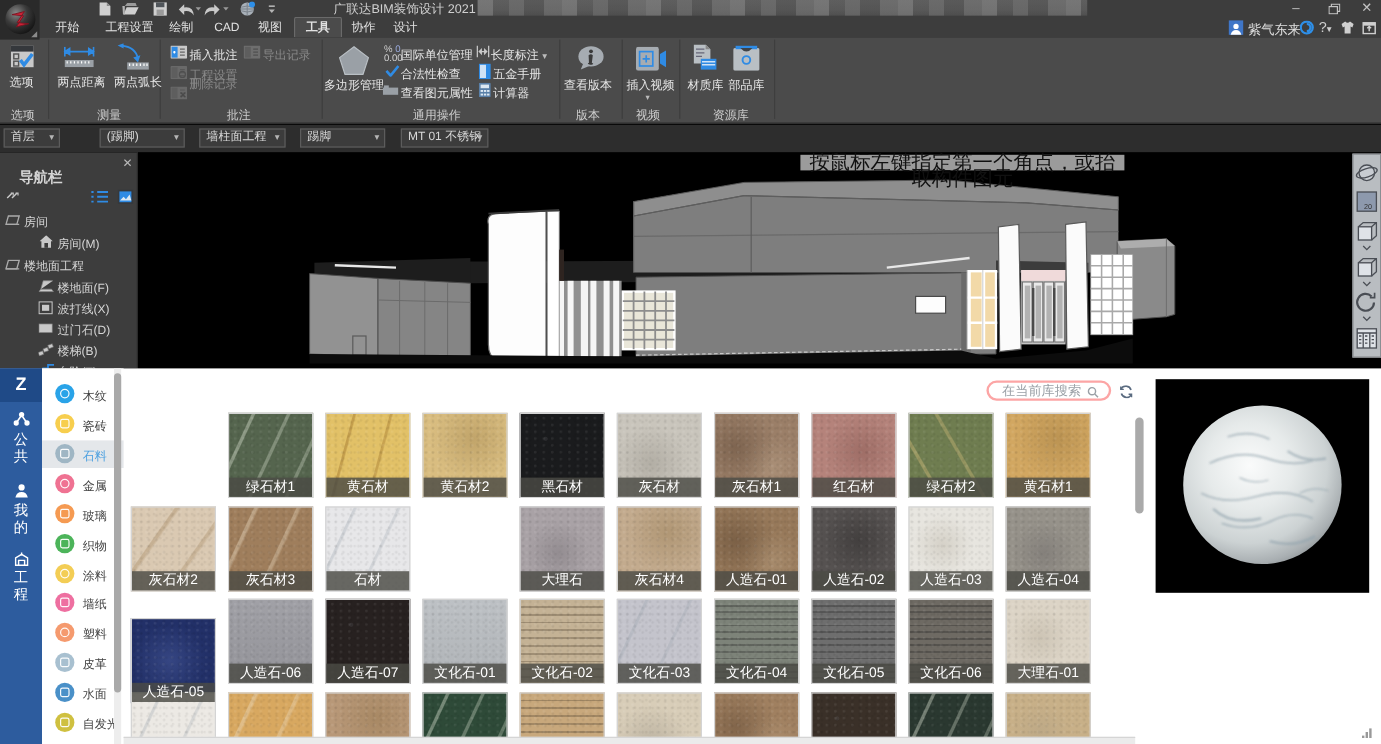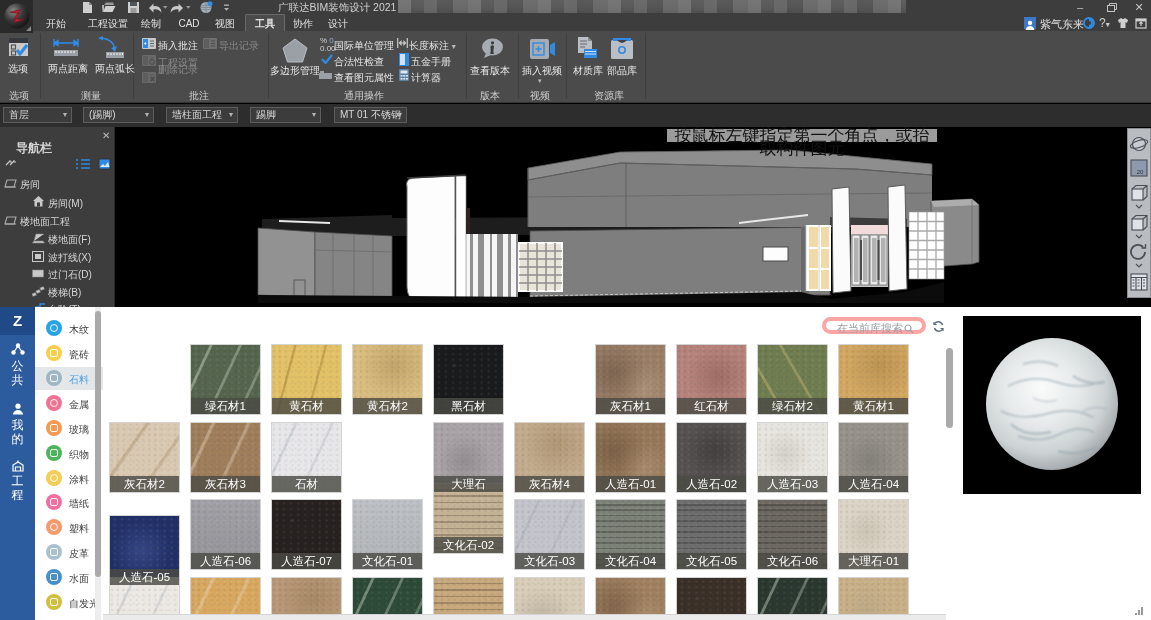--- a/index.html
+++ b/index.html
@@ -59,21 +59,21 @@
 #catsb { left:95px; top:4px; width:6px; height:266px; background:#a9a9a9; border-radius:3px; }
 #cattrack { left:95px; top:0px; width:6px; height:313px; background:#ededed; }
 #gridsb { left:946px; top:41px; width:7px; height:80px; background:#aaa; border-radius:4px; }
 .tile { position:absolute; width:71px; height:71px; border:1px solid #d4d4d4; }
 .tile::before { content:""; position:absolute; left:0; top:0; right:0; bottom:0;
  background: radial-gradient(circle at 25% 30%, rgba(0,0,0,.06) 0 0.8px, rgba(0,0,0,0) 1.5px),
   radial-gradient(circle at 70% 60%, rgba(255,255,255,.07) 0 0.8px, rgba(0,0,0,0) 1.5px),
   radial-gradient(circle at 45% 80%, rgba(0,0,0,.05) 0 0.7px, rgba(0,0,0,0) 1.4px);
  background-size: 6.3px 5.1px, 7.1px 5.7px, 5.3px 6.7px; }
 .tile .lb { z-index:2;  position:absolute; left:0; bottom:0; width:100%; height:16px; background:rgba(75,74,68,0.82); color:#fff; font-size:11.5px; line-height:16px; text-align:center; }
-#search { left:822px; top:10px; width:104px; height:17px; border:4px solid #fca5a5; border-radius:9px; color:#9aa0a6; font-size:11px; line-height:15px; padding-left:11px; }
+#search { left:822px; top:10px; width:104px; height:17px; border:2px solid #fca5a5; border-radius:9px; color:#9aa0a6; font-size:11px; line-height:15px; padding-left:11px; }
 #preview { left:963px; top:9px; width:178px; height:178px; background:#000; }
 </style>
 </head>
 <body>
 
 <div class="abs" id="titlebar"></div>
 <div class="abs" id="menurow"></div>
 
 <div class="abs" id="logo">
 <svg width="28" height="28" viewBox="0 0 28 28">
@@ -282,21 +282,21 @@
  <svg style="position:absolute; left:611px; top:7px;" width="22" height="21" viewBox="0 0 22 21">
   <rect x="0" y="2" width="22" height="19" rx="1.5" fill="#b9bfc4"></rect>
   <rect x="2" y="0" width="18" height="3" fill="#2f8be4"></rect>
   <path d="M6 2 q5 6 10 0" fill="#3f4348"></path>
   <circle cx="11" cy="12" r="3.2" fill="none" stroke="#2f8be4" stroke-width="1.6"></circle>
  </svg>
  <div class="rtext" style="left:607px; top:33px;">部品库</div>
  <div class="glabel" style="left:594px;">资源库</div>
 </div>
 <div class="abs" id="toolrow">
- <div class="dd" style="left:3px; width:69px;">首层<span class="arr">▾</span></div>
+ <div class="dd" style="left:3px; width:47px;">首层<span class="arr">▾</span></div>
  <div class="dd" style="left:83px; width:71px;">(踢脚)<span class="arr">▾</span></div>
  <div class="dd" style="left:166px; width:72px;">墙柱面工程<span class="arr">▾</span></div>
  <div class="dd" style="left:250px; width:71px;">踢脚<span class="arr">▾</span></div>
  <div class="dd" style="left:334px; width:73px;">MT 01 不锈钢<span class="arr">▾</span></div>
 </div>
 
 <div class="abs" id="viewport">
  <svg style="position:absolute; left:0; top:0;" width="1151" height="180" viewBox="0 0 1151 180" id="bldg">
 
   <polygon points="390,91 835,89 835,106 390,109" fill="#1d1d1d"></polygon>
@@ -558,20 +558,23 @@
     </div>
 <div class="tile" style="left:271px; top:37px; background:linear-gradient(105deg, rgba(0,0,0,0) 0 25%, rgba(150,105,35,.4) 26% 27.5%, rgba(0,0,0,0) 29% 60%, rgba(150,105,35,.35) 61% 62.5%, rgba(0,0,0,0) 64%),#e2c167;">
       <div class="lb">黄石材</div>
     </div>
 <div class="tile" style="left:352px; top:37px; background:radial-gradient(circle at 60% 30%, rgba(120,90,40,.25), rgba(0,0,0,0) 55%),#d9bd80;">
       <div class="lb">黄石材2</div>
     </div>
 <div class="tile" style="left:433px; top:37px; background:radial-gradient(circle at 30% 30%, rgba(90,90,95,.25) 0 2%, rgba(0,0,0,0) 3%),#1a1b1d;">
       <div class="lb">黑石材</div>
     </div>
+<div class="tile" style="left:514px; top:37px; background:radial-gradient(circle at 40% 60%, rgba(120,115,105,.28), rgba(0,0,0,0) 55%),#c9c5bc;">
+      <div class="lb">灰石材</div>
+    </div>
 <div class="tile" style="left:595px; top:37px; background:radial-gradient(circle at 25% 40%, rgba(60,40,25,.3), rgba(0,0,0,0) 50%), radial-gradient(circle at 70% 65%, rgba(230,210,180,.2), rgba(0,0,0,0) 40%),#9b7f68;">
       <div class="lb">灰石材1</div>
     </div>
 <div class="tile" style="left:676px; top:37px; background:radial-gradient(circle at 60% 45%, rgba(90,45,40,.25), rgba(0,0,0,0) 55%),#b5837b;">
       <div class="lb">红石材</div>
     </div>
 <div class="tile" style="left:757px; top:37px; background:linear-gradient(60deg, rgba(0,0,0,0) 0 22%, rgba(205,185,120,.45) 23% 25%, rgba(0,0,0,0) 26% 55%, rgba(205,185,120,.4) 56% 58%, rgba(0,0,0,0) 59%),#6f7d50;">
       <div class="lb">绿石材2</div>
     </div>
 <div class="tile" style="left:838px; top:37px; background:radial-gradient(circle at 60% 30%, rgba(120,90,40,.25), rgba(0,0,0,0) 55%),#d2a761;">
@@ -609,21 +612,21 @@
     </div>
 <div class="tile" style="left:190px; top:192px; background:linear-gradient(180deg, rgba(255,255,255,.06), rgba(0,0,0,.05)),#9b9ba1;">
       <div class="lb">人造石-06</div>
     </div>
 <div class="tile" style="left:271px; top:192px; background:radial-gradient(circle at 30% 30%, rgba(90,90,95,.25) 0 2%, rgba(0,0,0,0) 3%),#272120;">
       <div class="lb">人造石-07</div>
     </div>
 <div class="tile" style="left:352px; top:192px; background:linear-gradient(180deg, rgba(255,255,255,.06), rgba(0,0,0,.05)),#b9bdc1;">
       <div class="lb">文化石-01</div>
     </div>
-<div class="tile" style="left:433px; top:176px; background:repeating-linear-gradient(180deg, rgba(0,0,0,0) 0 5px, rgba(90,75,55,.35) 5px 6.5px),#c4b295;">
+<div class="tile" style="left:433px; top:192px; background:repeating-linear-gradient(180deg, rgba(0,0,0,0) 0 5px, rgba(90,75,55,.35) 5px 6.5px),#c4b295;">
       <div class="lb">文化石-02</div>
     </div>
 <div class="tile" style="left:514px; top:192px; background:linear-gradient(115deg, rgba(0,0,0,0) 0 22%, rgba(150,160,170,.3) 23% 24.5%, rgba(0,0,0,0) 26% 58%, rgba(150,160,170,.26) 59% 60.5%, rgba(0,0,0,0) 62%),#c4c4cc;">
       <div class="lb">文化石-03</div>
     </div>
 <div class="tile" style="left:595px; top:192px; background:repeating-linear-gradient(180deg, rgba(0,0,0,0) 0 4px, rgba(30,30,30,.3) 4px 5.5px),#7d8379;">
       <div class="lb">文化石-04</div>
     </div>
 <div class="tile" style="left:676px; top:192px; background:repeating-linear-gradient(180deg, rgba(0,0,0,0) 0 4px, rgba(30,30,30,.3) 4px 5.5px),#6e6e6e;">
       <div class="lb">文化石-05</div>

